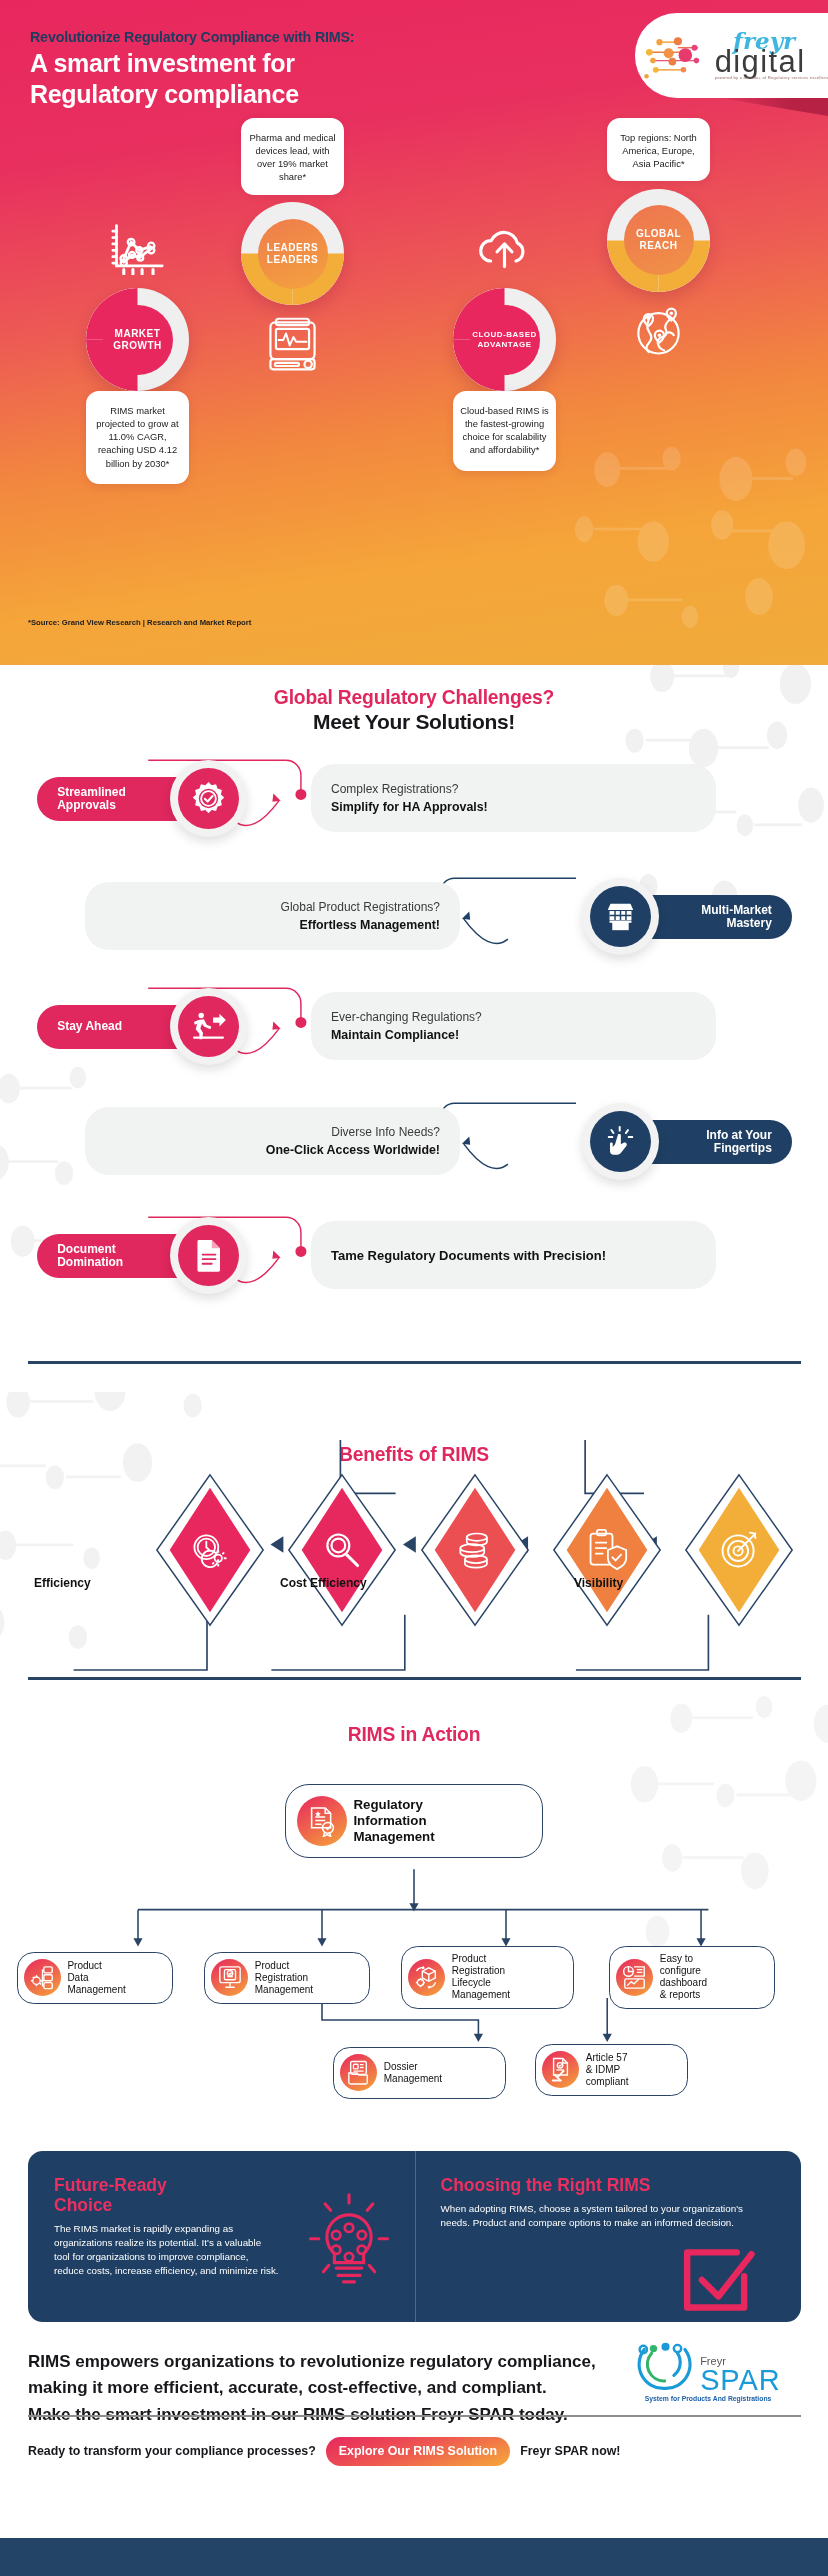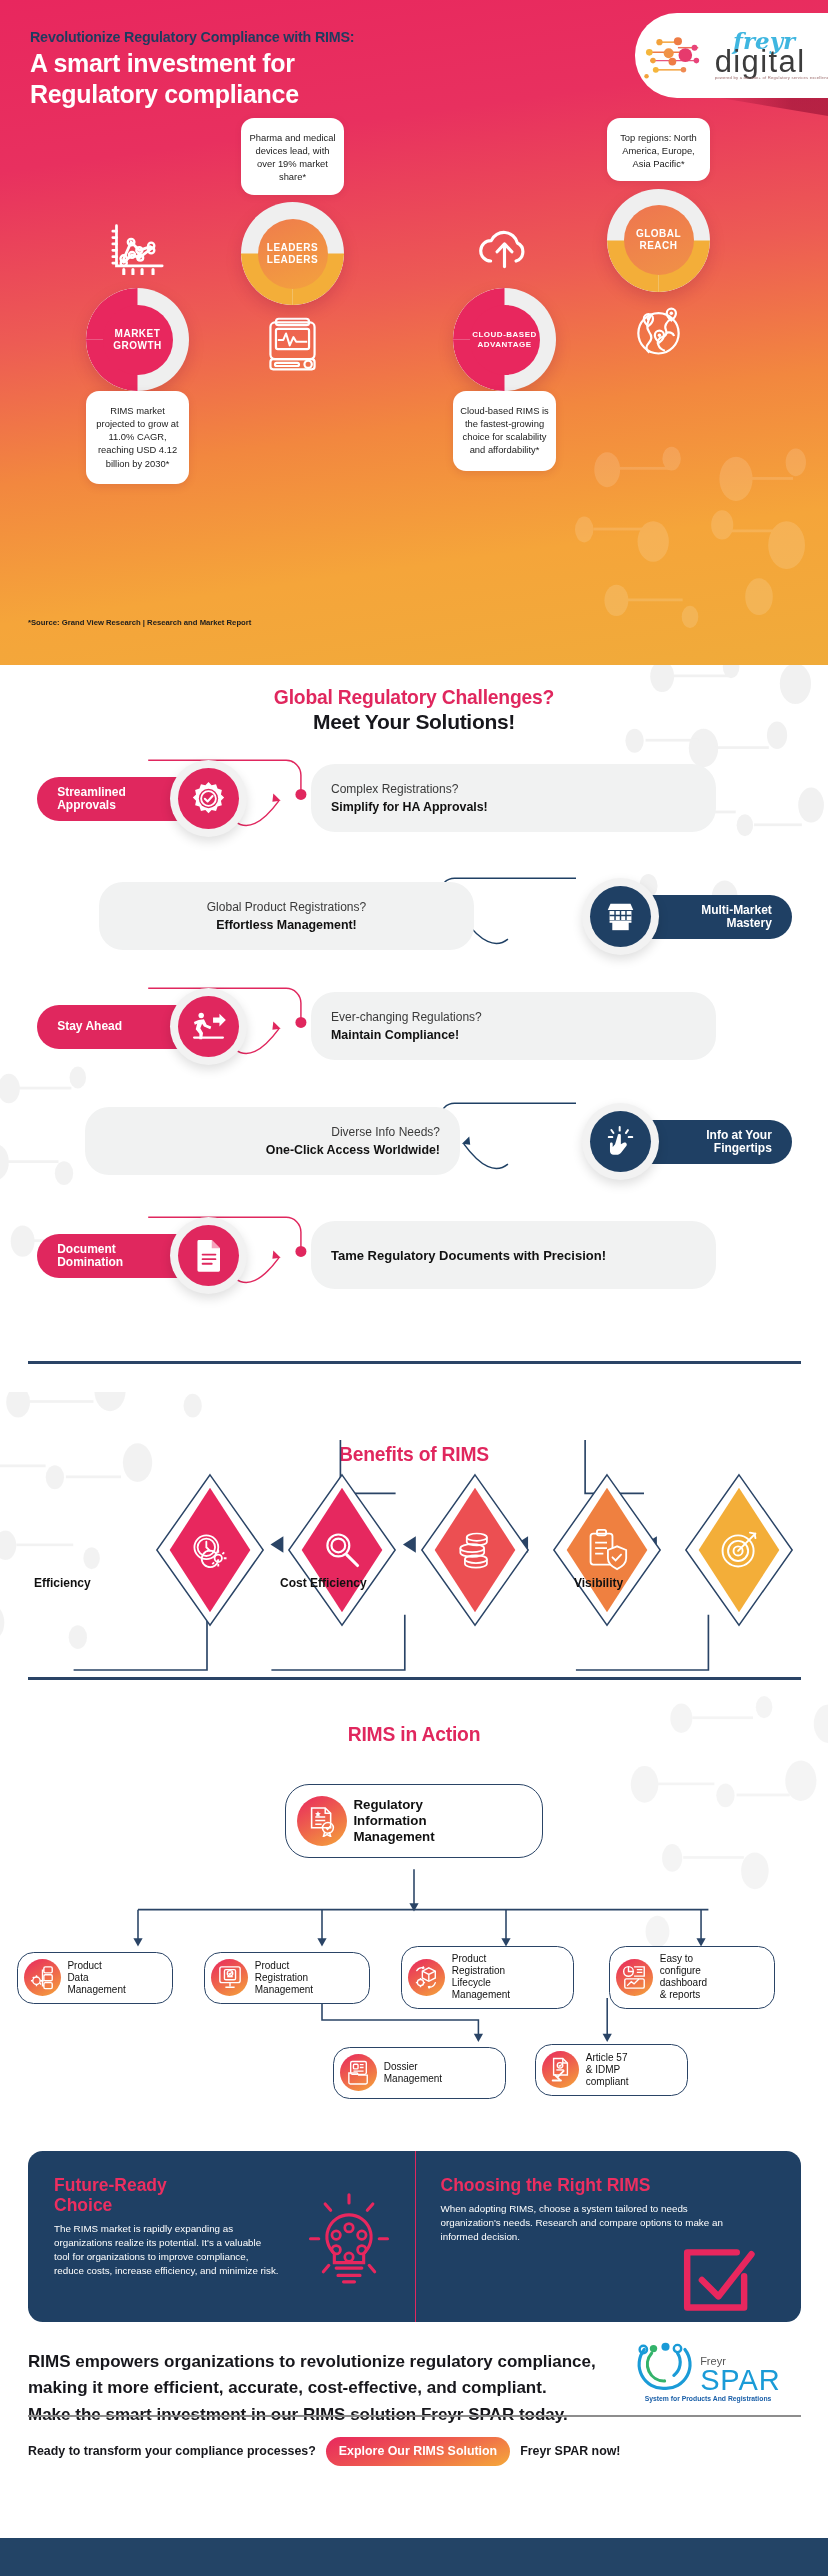--- a/index.html
+++ b/index.html
@@ -414,21 +414,21 @@
       <div class="circ-in" style="background:#1f4064;">
         <svg width="31" height="31" viewBox="0 0 34 34">
           <path d="M3 10 L6 3 h22 l3 7 z" fill="#fff"></path>
           <rect x="5" y="11" width="24" height="10" fill="#fff"></rect>
           <path d="M11 11 v10 M17 11 v10 M23 11 v10 M5 16 h24" stroke="#1f4064" stroke-width="1.6"></path>
           <rect x="8" y="23" width="18" height="9" fill="#fff"></rect>
           <rect x="5" y="21.5" width="24" height="2.4" fill="#fff"></rect>
         </svg>
       </div>
     </div>
-    <div class="bubble" style="left:71px; width:375px; text-align:center;">
+    <div class="bubble" style="left:57px; width:375px; text-align:right;">
       <div class="bq">Global Product Registrations?</div>
       <div class="ba">Effortless Management!</div>
     </div>
   </div>
 
   <div class="row" style="top:316px;">
     <svg style="position:absolute;left:120px;top:0;width:258px;height:92px;" viewBox="0 0 280 100">
       <path d="M0 8 H150 a16 16 0 0 1 16 16 V40" stroke="#e0275e" stroke-width="1.6" fill="none"></path>
       <path d="M94 74 q20 16 48 -22" stroke="#e0275e" stroke-width="1.6" fill="none"></path>
       <path d="M136 44 l8 8 l-9 1 z" fill="#e0275e"></path>
@@ -856,21 +856,21 @@
             <circle cx="62" cy="64" r="4.6"></circle>
           <circle cx="48" cy="72" r="4.6"></circle>
             <circle cx="34" cy="64" r="4.6"></circle>
             <circle cx="34" cy="48" r="4.6"></circle>
         </g>
       </svg>
     </div>
 
     <div class="panel-half">
       <div class="panel-h">Choosing the Right RIMS</div>
-      <div class="panel-p" style="width:304px;">When adopting RIMS, choose a system tailored to needs organization's needs. Research and compare options to make an informed decision.</div>
+      <div class="panel-p" style="width:304px;">When adopting RIMS, choose a system tailored to your organization's needs. Product and compare options to make an informed decision.</div>
       <svg style="position:absolute; right:44px; bottom:7.4px; width:79px; height:72px;" viewBox="0 0 86 78">
         <g stroke="#e8275e" stroke-width="7" fill="none" stroke-linecap="round" stroke-linejoin="round">
           <path d="M72 36 v34 H10 V10 h54"></path>
           <path d="M26 40 l18 18 L80 12"></path>
         </g>
       </svg>
     </div>
   </div>
 </section>
 

